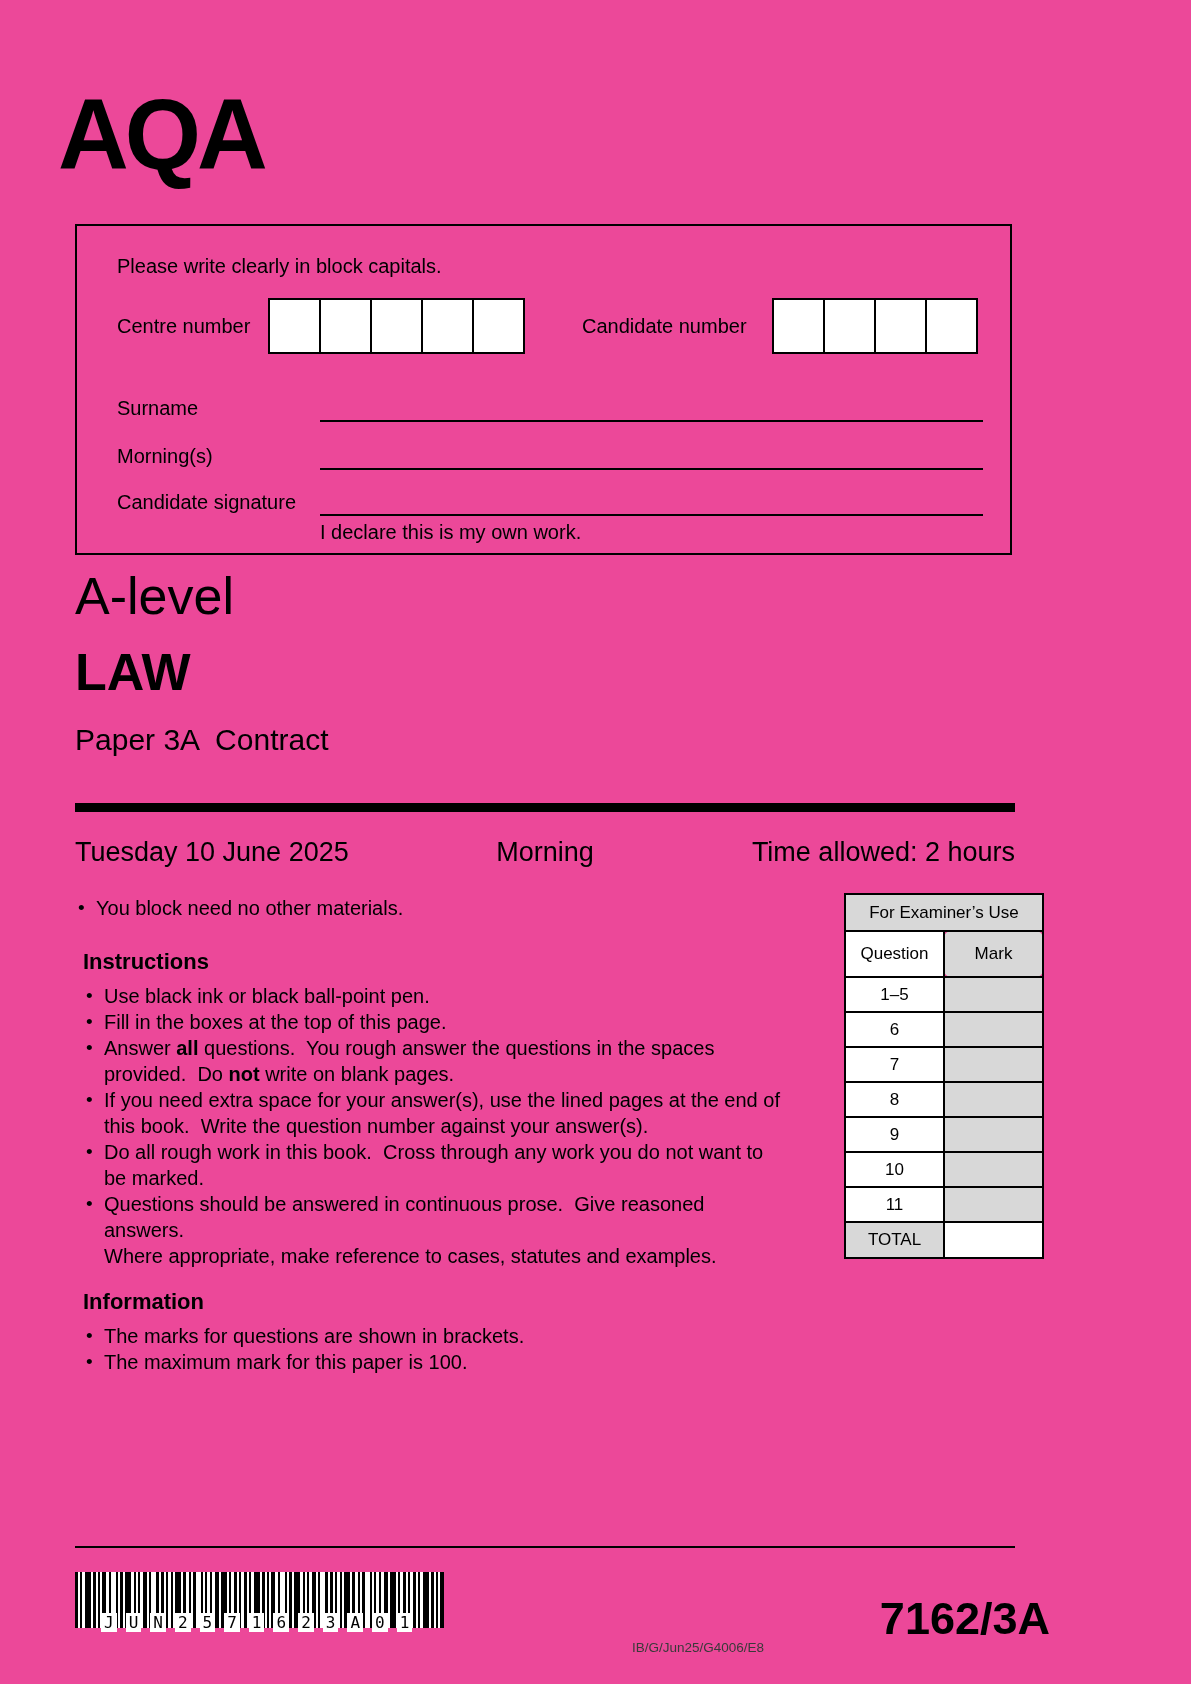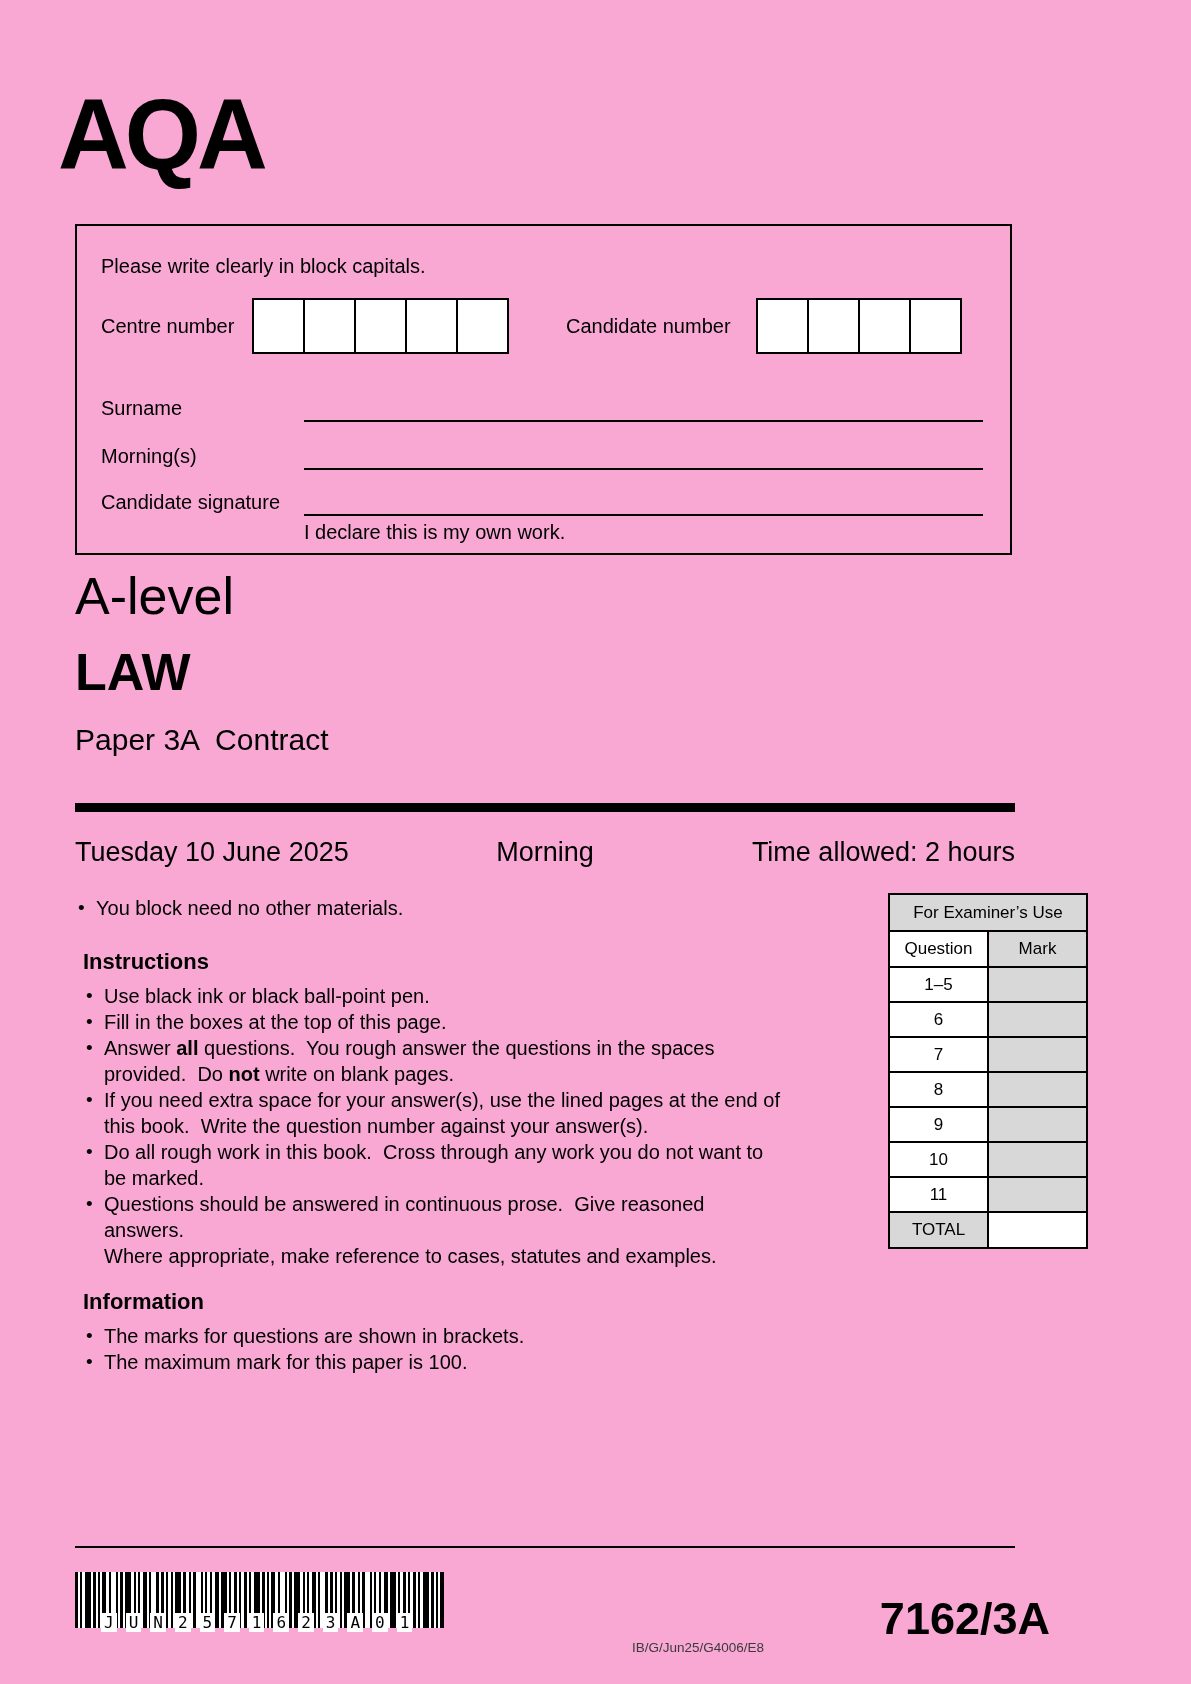--- a/index.html
+++ b/index.html
@@ -1,31 +1,31 @@
 <!DOCTYPE html>
 <html><head>
 <meta charset="utf-8">
 <style>
   * { margin:0; padding:0; box-sizing:border-box; }
   html,body { background:#888; }
   .page {
     position:relative; width:1191px; height:1684px;
-    margin:0 auto; background:#f9a8d4; color:#000;
+    margin:0 auto; background:#ec4899; color:#000;
     font-family:"Liberation Sans", sans-serif; overflow:hidden;
   }
   
   .logo {
     position:absolute; left:58px; top:84px;
     font-size:98px; font-weight:900; letter-spacing:-4px; line-height:100px;
     transform:scaleY(1.02);
   }
   
   .cand-box {
     position:absolute; left:75px; top:224px; width:937px; height:331px;
-    border:2px solid #000; padding:28px 27px 8px 24px;
+    border:2px solid #000; padding:28px 27px 8px 40px;
   }
   .cand-instruction { font-size:20px; line-height:24px; }
   .boxes-row { display:flex; align-items:center; margin-top:20px; }
   .boxes-row .lbl { font-size:20px; }
   .lbl-centre { width:151px; }
   .lbl-candidate { width:190px; margin-left:57px; }
   .numboxes { display:flex; }
   .numbox {
     width:53px; height:56px; border:2px solid #000; background:#fff; margin-left:-2px;
   }
@@ -52,29 +52,29 @@
   
   .col-left { position:absolute; left:75px; top:895px; width:712px; }
   .section + .section { margin-top:28px;margin-left:8px; }
   .section.tight { margin-top:20px; }
   .section h3 { font-size:22px; line-height:26px; font-weight:700; margin-bottom:8px; }
   .bullet-item { display:flex; }
   .bullet-item .dot { width:21px; font-size:19px; line-height:26px; padding-left:3px; }
   .bullet-text { flex:1; font-size:20px; line-height:26px; white-space:pre-wrap; }
   .bullet-text .b { font-weight:700; }
   
-  .exam-table-wrap { position:absolute; left:888px; top:893px; }
+  .exam-table-wrap { position:absolute; left:844px; top:893px; }
   table.exam { border-collapse:collapse; }
   table.exam td, table.exam th {
     border:2px solid #000; text-align:center; vertical-align:middle;
     font-size:17px; font-weight:400; padding:0;
   }
   .t-title  { height:37px; width:198px; }
   th.qcol   { width:99px; height:36px; background:#fff; }
-  th.mcol   { width:99px; height:36px;border-radius:7px; }
+  th.mcol   { width:99px; height:46px;border-radius:7px; }
   td.qcell  { height:35px; background:#fff; }
   td.mcell  { height:35px; }
   .shade    { }
   td.total-lbl { height:36px; font-weight:700; font-size:18px; }
   td.total-mark{ background:#fff; }
   
   .foot-rule { position:absolute; left:75px; top:1546px; width:940px; height:2px; background:#000; }
   .barcode { position:absolute; left:75px; top:1572px; width:370px; height:66px; }
   .bars { position:absolute; left:0; top:0; right:0; height:56px; font-size:0; white-space:nowrap; overflow:hidden; }
   .bars span { display:inline-block; height:100%; }

